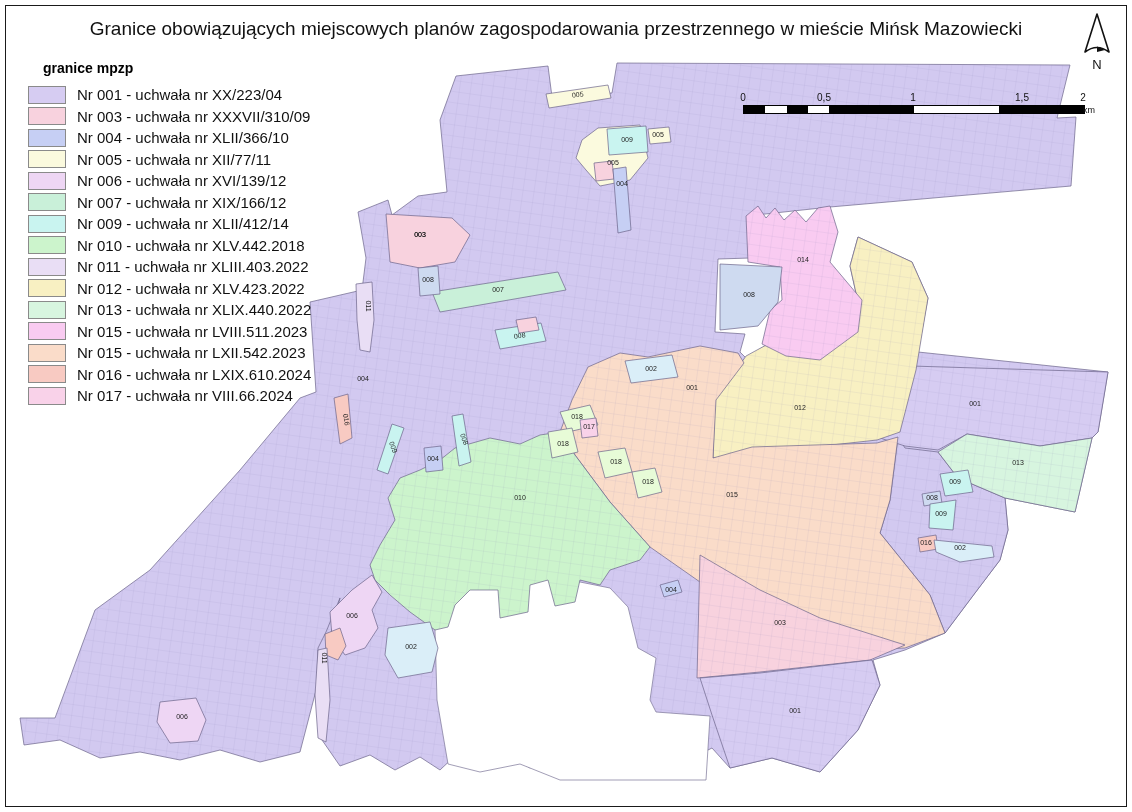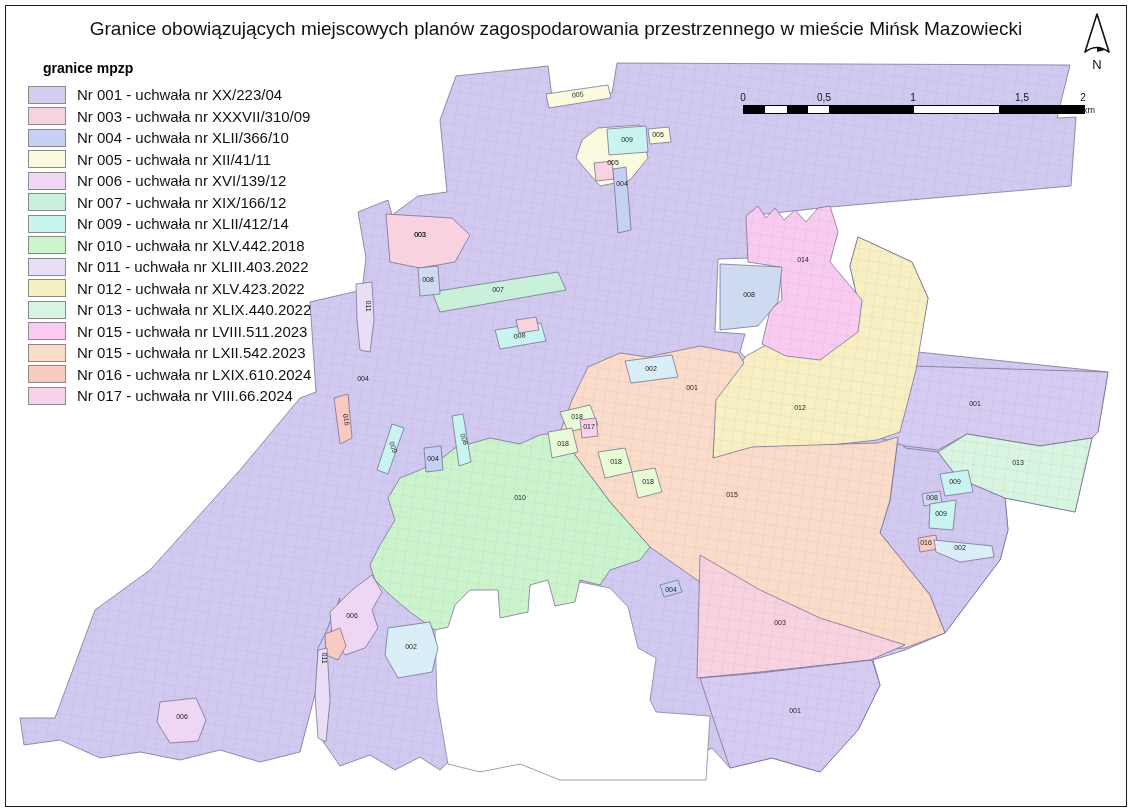--- a/index.html
+++ b/index.html
@@ -149,21 +149,21 @@
         <div class="lrow">
           <div class="lswatch" style="background: rgb(248, 210, 222);"></div>
           <div class="llabel">Nr 003 - uchwała nr XXXVII/310/09</div>
         </div>
         <div class="lrow">
           <div class="lswatch" style="background: rgb(198, 207, 244);"></div>
           <div class="llabel">Nr 004 - uchwała nr XLII/366/10</div>
         </div>
         <div class="lrow">
           <div class="lswatch" style="background: rgb(251, 250, 222);"></div>
-          <div class="llabel">Nr 005 - uchwała nr XII/41/11</div>
+          <div class="llabel">Nr 005 - uchwała nr XII/77/11</div>
         </div>
         <div class="lrow">
           <div class="lswatch" style="background: rgb(238, 214, 244);"></div>
           <div class="llabel">Nr 006 - uchwała nr XVI/139/12</div>
         </div>
         <div class="lrow">
           <div class="lswatch" style="background: rgb(201, 240, 217);"></div>
           <div class="llabel">Nr 007 - uchwała nr XIX/166/12</div>
         </div>
         <div class="lrow">

